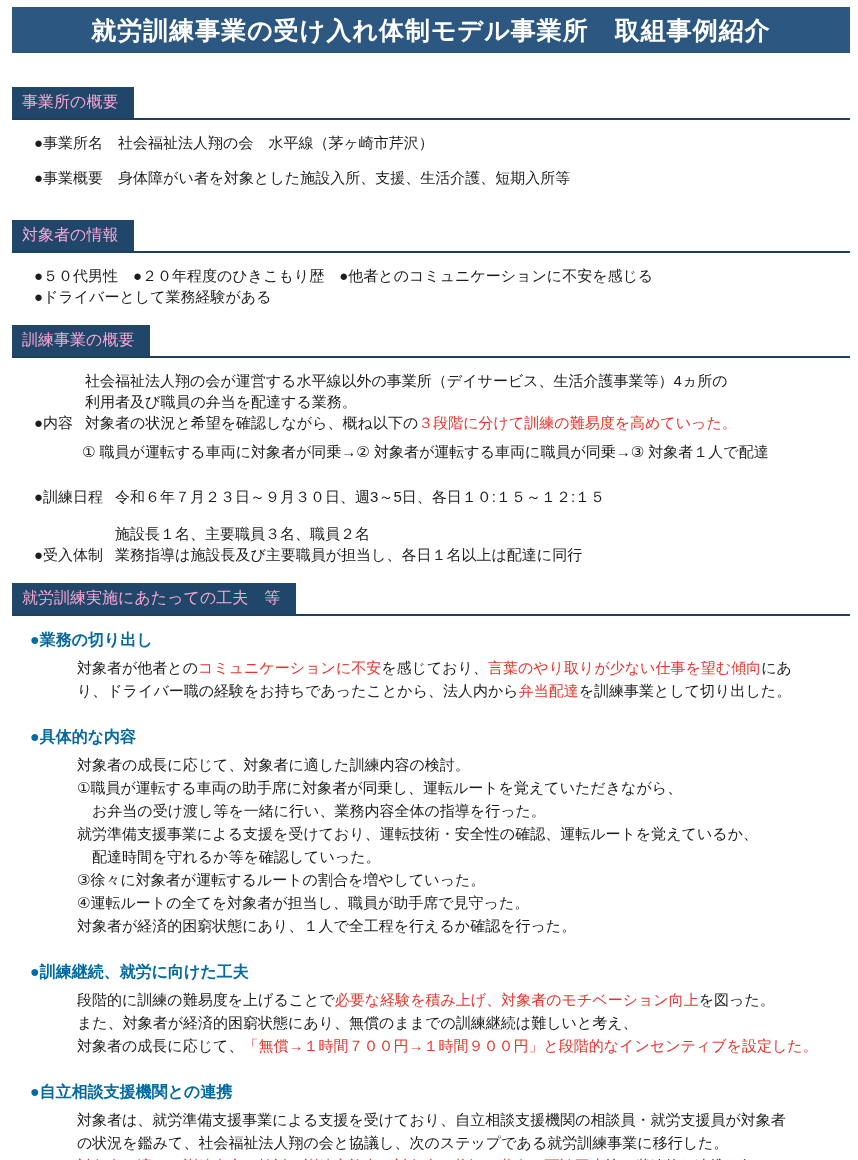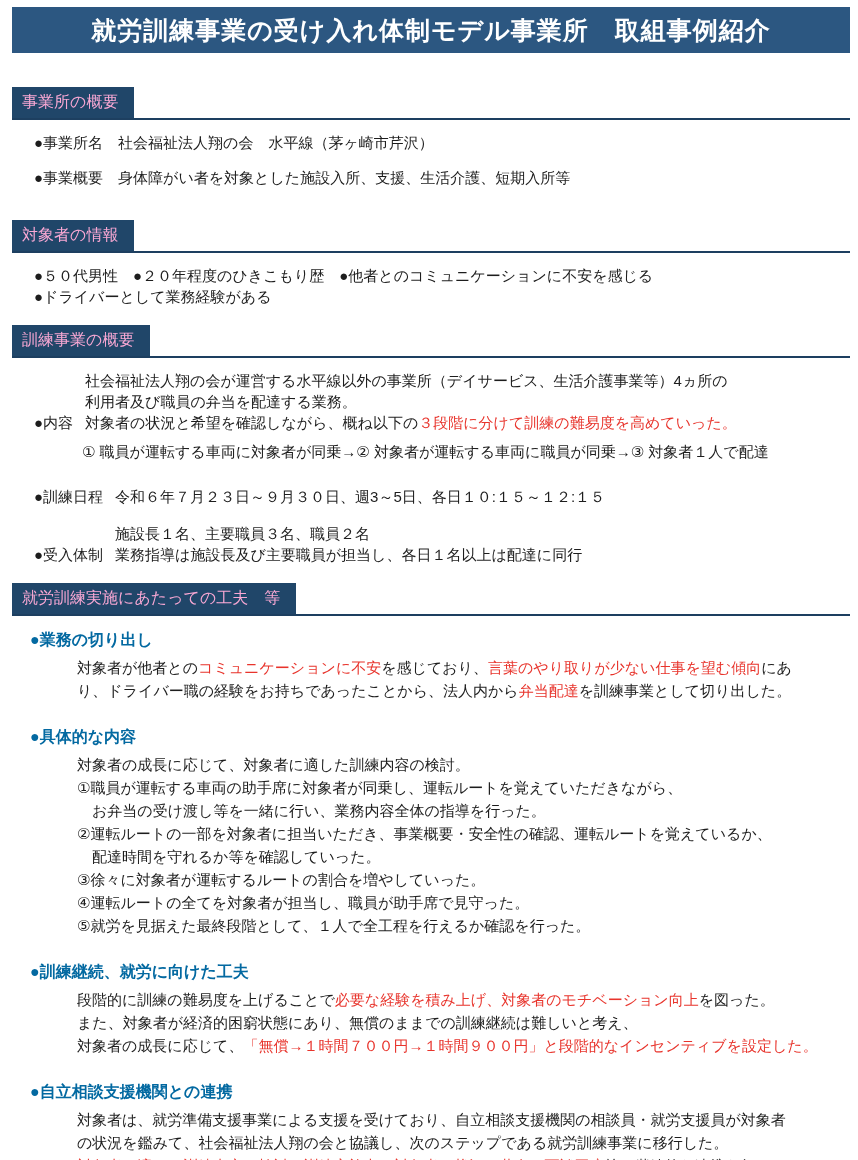--- a/index.html
+++ b/index.html
@@ -116,25 +116,25 @@
             <div class="tline"><span>り、ドライバー職の経験をお持ちであったことから、法人内から</span><span class="red">弁当配達</span><span>を訓練事業として切り出した。</span></div>
           </div>
       </div>
 
       <div class="sub">
         <h3 class="sub-head">●具体的な内容</h3>
         <div class="sub-body">
             <div class="tline"><span>対象者の成長に応じて、対象者に適した訓練内容の検討。</span></div>
             <div class="tline"><span>①職員が運転する車両の助手席に対象者が同乗し、運転ルートを覚えていただきながら、</span></div>
             <div class="tline"><span>　お弁当の受け渡し等を一緒に行い、業務内容全体の指導を行った。</span></div>
-            <div class="tline"><span>②運転ルートの一部を対象者に担当いただき、事業概要・安全性の確認、運転ルートを覚えているか、</span></div>
+            <div class="tline"><span>就労準備支援事業による支援を受けており、運転技術・安全性の確認、運転ルートを覚えているか、</span></div>
             <div class="tline"><span>　配達時間を守れるか等を確認していった。</span></div>
             <div class="tline"><span>③徐々に対象者が運転するルートの割合を増やしていった。</span></div>
             <div class="tline"><span>④運転ルートの全てを対象者が担当し、職員が助手席で見守った。</span></div>
-            <div class="tline"><span>⑤就労を見据えた最終段階として、１人で全工程を行えるか確認を行った。</span></div>
+            <div class="tline"><span>対象者が経済的困窮状態にあり、１人で全工程を行えるか確認を行った。</span></div>
           </div>
       </div>
 
       <div class="sub">
         <h3 class="sub-head">●訓練継続、就労に向けた工夫</h3>
         <div class="sub-body">
             <div class="tline"><span>段階的に訓練の難易度を上げることで</span><span class="red">必要な経験を積み上げ、対象者のモチベーション向上</span><span>を図った。</span></div>
             <div class="tline"><span>また、対象者が経済的困窮状態にあり、無償のままでの訓練継続は難しいと考え、</span></div>
             <div class="tline"><span>対象者の成長に応じて、</span><span class="red">「無償→１時間７００円→１時間９００円」と段階的なインセンティブを設定した。</span></div>
           </div>

